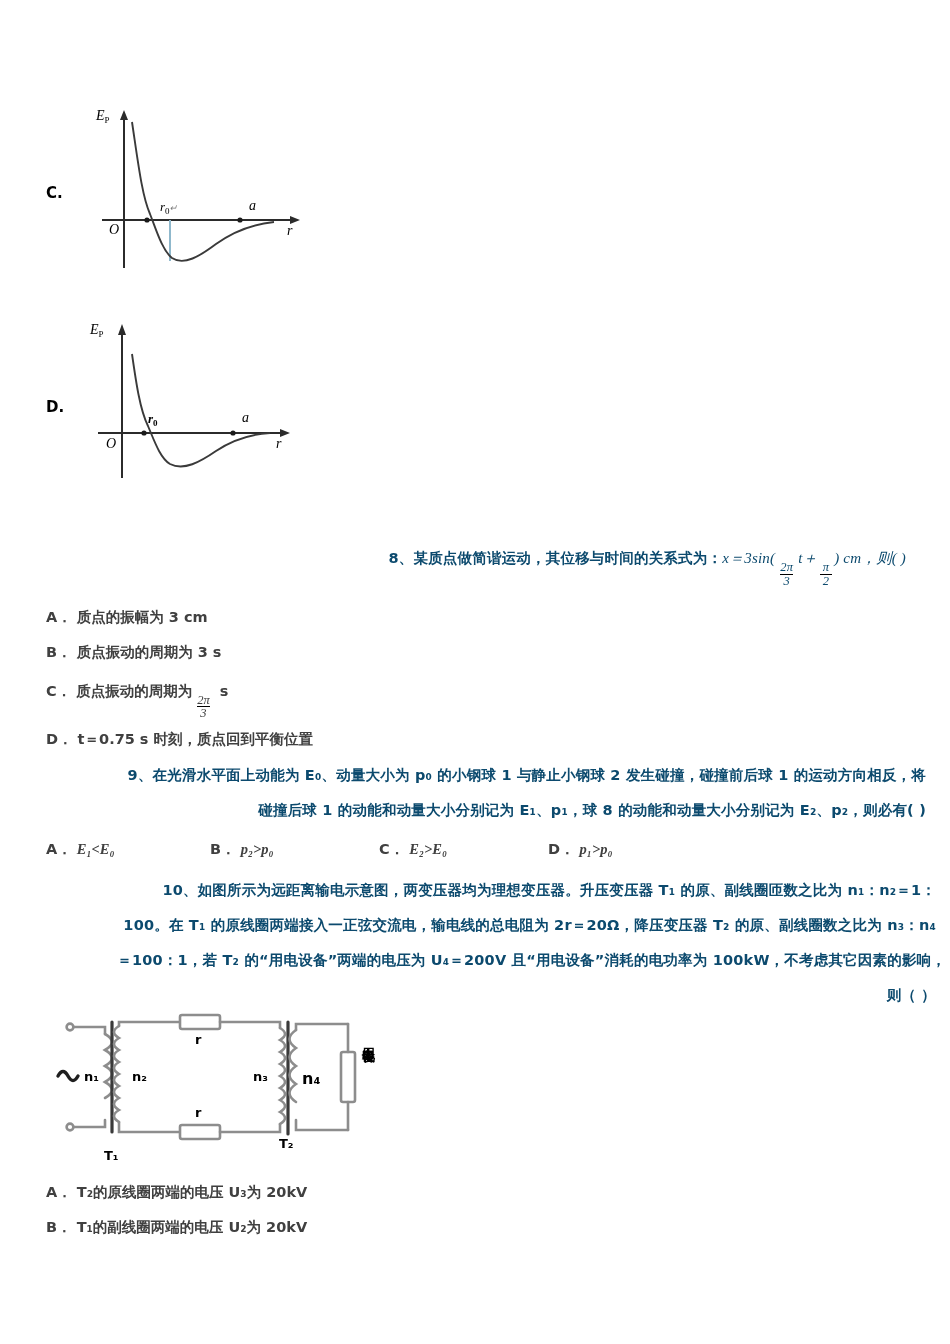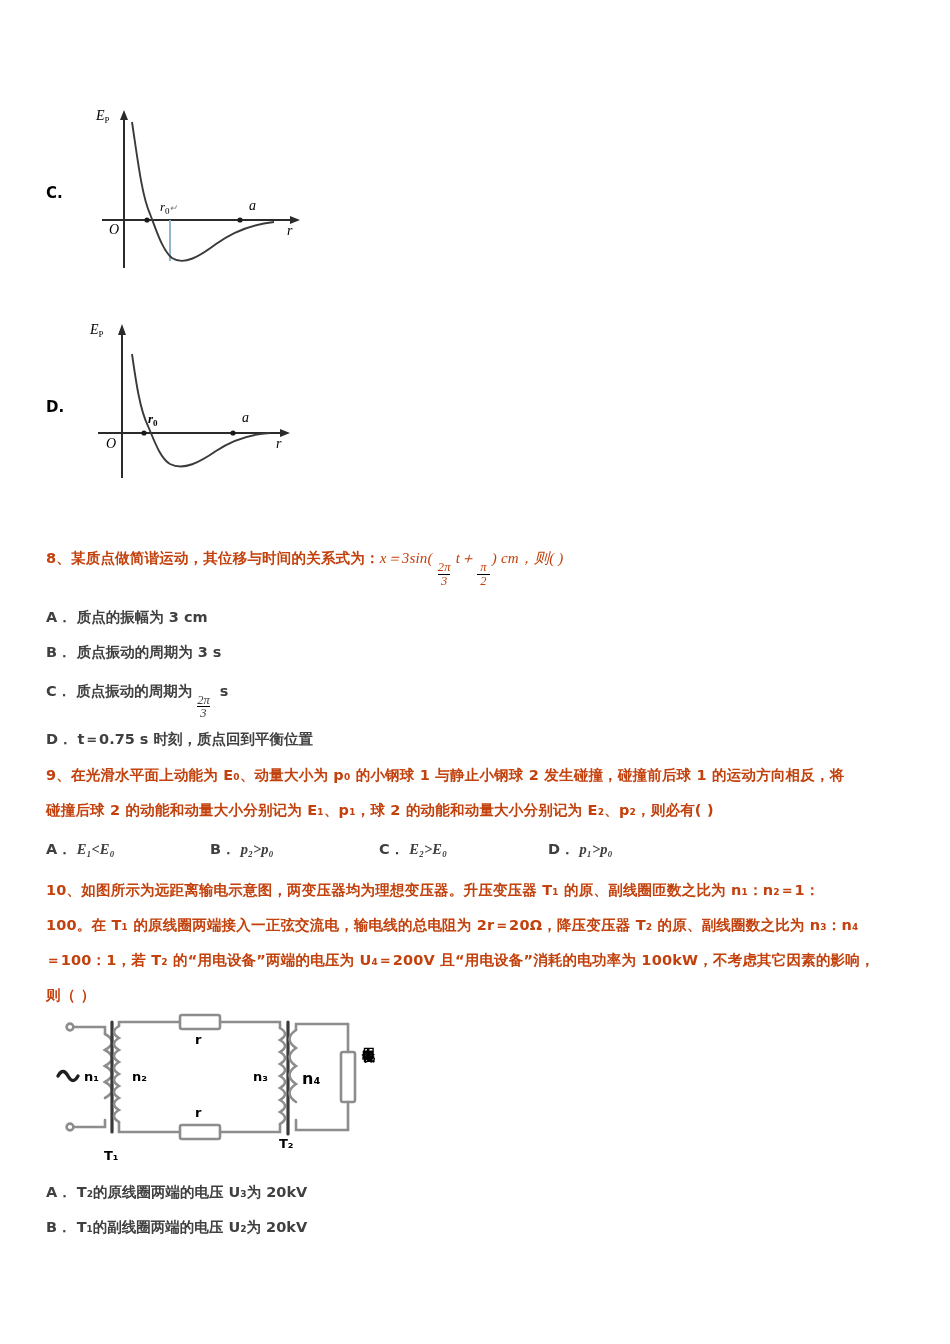--- a/index.html
+++ b/index.html
@@ -22,21 +22,22 @@
     height: 1344px;
   }
 
   
   .q-text {
     font-family: "DejaVu Sans", "Liberation Sans", sans-serif;
     font-size: 14.5px;
     font-weight: bold;
     line-height: 36px;
     letter-spacing: 0.2px;
-    color: #c2410c;
+    color: #0c4a6e;
+    text-align: right;
   }
   .opt-text {
     font-family: "DejaVu Sans", "Liberation Sans", sans-serif;
     font-size: 14.5px;
     font-weight: bold;
     color: #404040;
     line-height: 34px;
   }
   .ital { font-style: italic; font-family: "Liberation Serif", serif; }
 
@@ -183,21 +184,21 @@
     <span>s</span>
   </div>
 
   <div class="row opt-text" style="left:46px; top:722px;">
     <span>D．</span>
     <span>t＝0.75 s 时刻，质点回到平衡位置</span>
   </div>
 
   <div class="row q-text" style="left:46px; top:757px; width:880px;">9、在光滑水平面上动能为 E₀、动量大小为 p₀ 的小钢球 1 与静止小钢球 2 发生碰撞，碰撞前后球 1 的运动方向相反，将</div>
 
-  <div class="row q-text" style="left:46px; top:792px; width:880px;">碰撞后球 2 的动能和动量大小分别记为 E₁、p₁，球 2 的动能和动量大小分别记为 E₂、p₂，则必有(        )</div>
+  <div class="row q-text" style="left:46px; top:792px; width:880px;">碰撞后球 1 的动能和动量大小分别记为 E₁、p₁，球 8 的动能和动量大小分别记为 E₂、p₂，则必有(        )</div>
 
   <div class="row" style="left:46px; top:832px; width:700px;">
     <span class="opt-text" style="display:inline-block; width:160px;">
       <span>A．</span>
       <span class="ital">E₁&lt;E₀</span>
     </span>
     <span class="opt-text" style="display:inline-block; width:165px;">
       <span>B．</span>
       <span class="ital">p₂&gt;p₀</span>
     </span>

